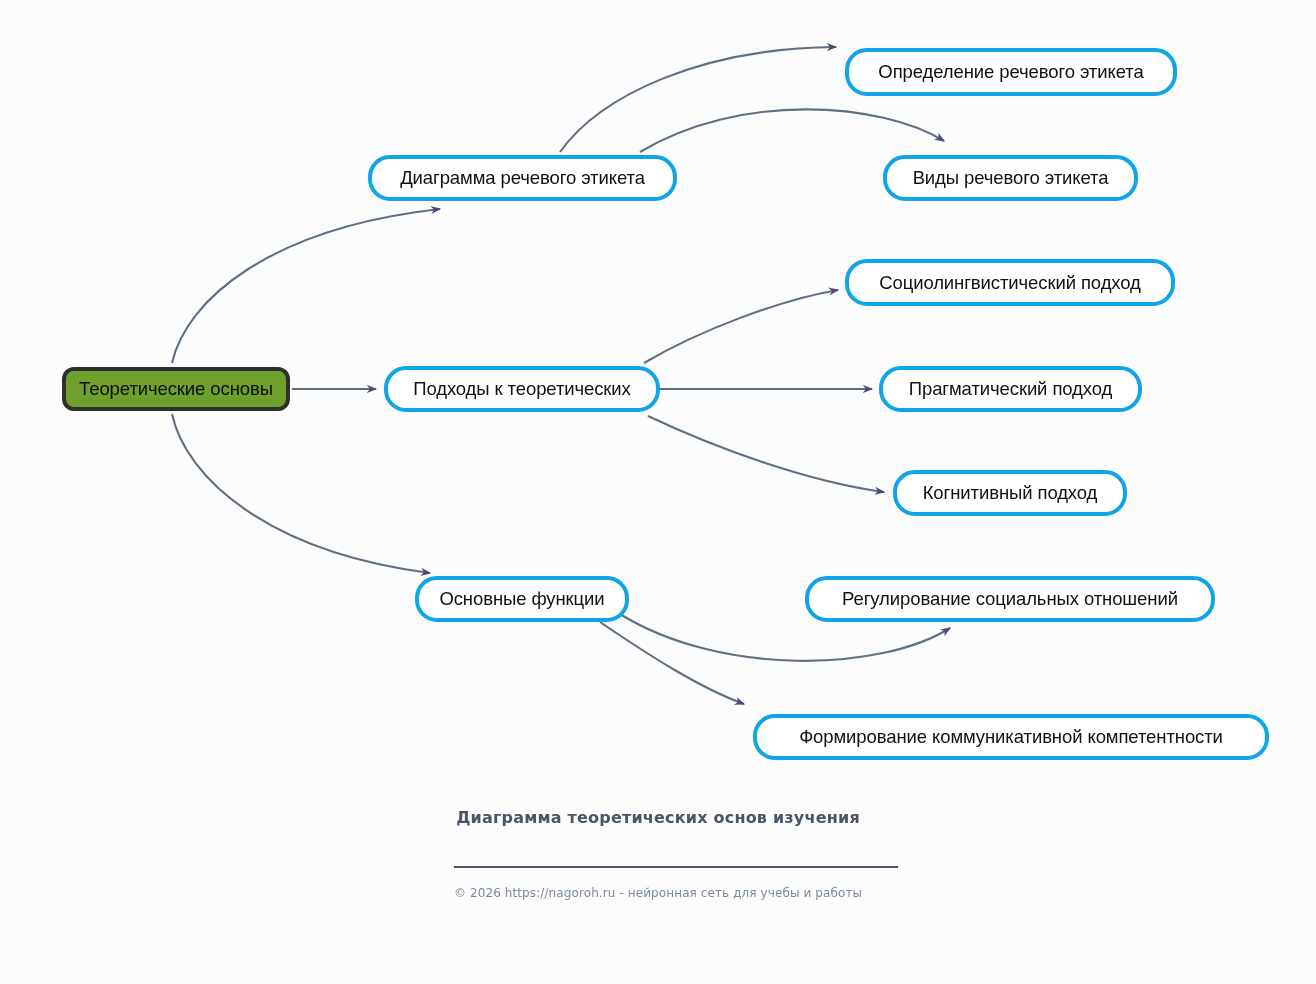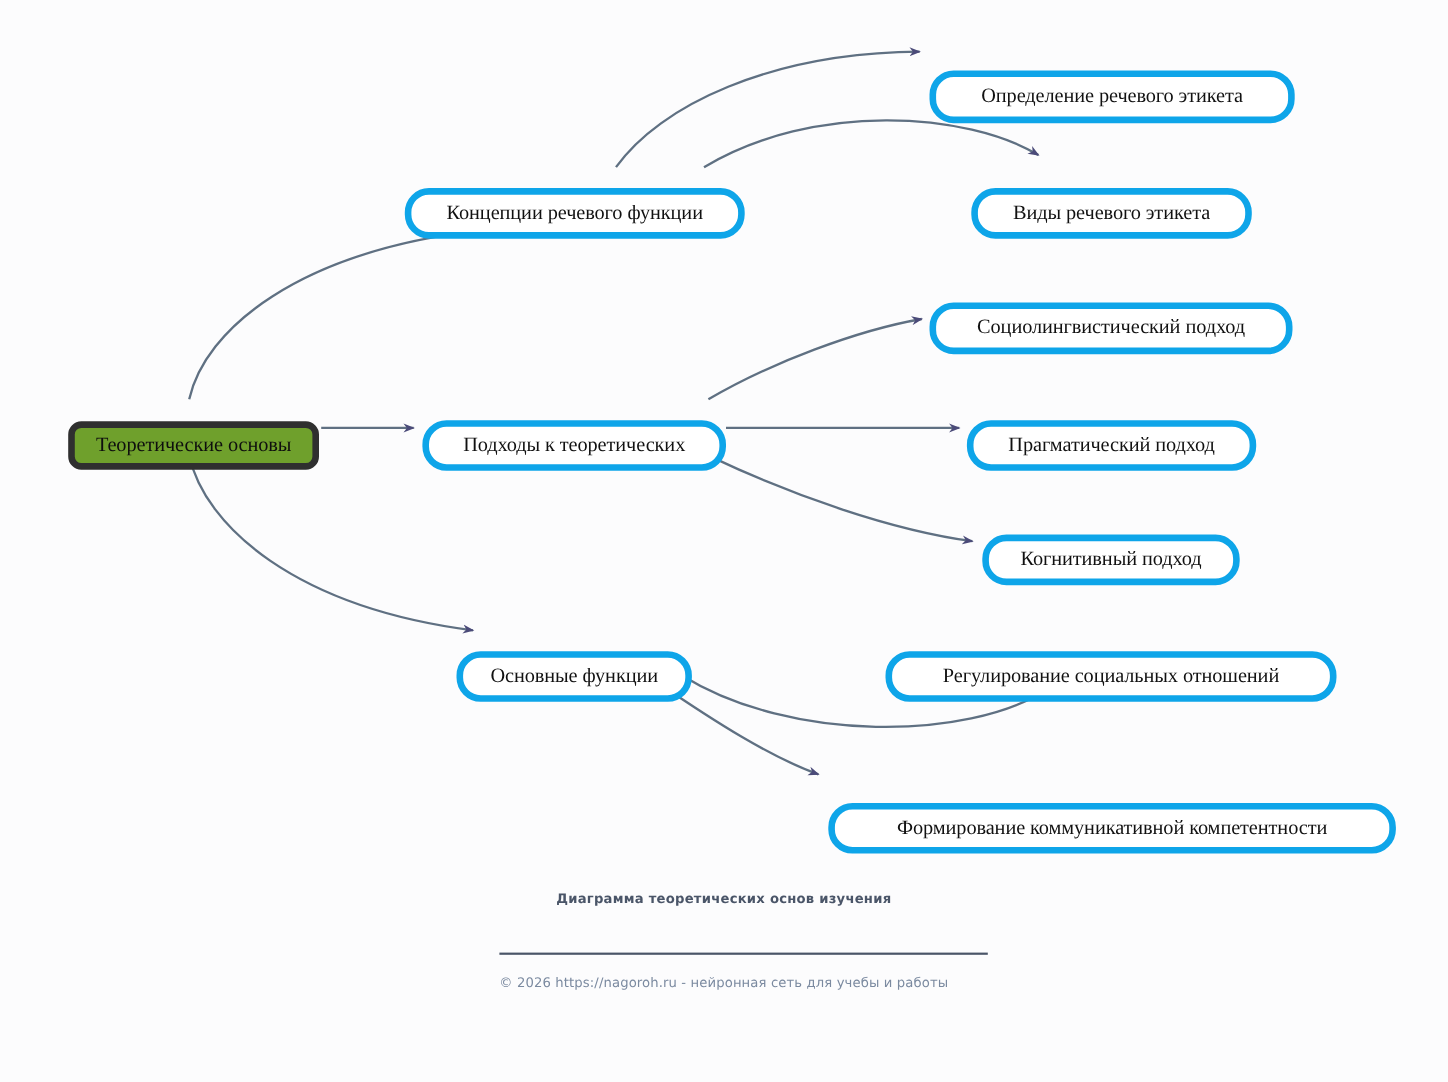--- a/index.html
+++ b/index.html
@@ -22,46 +22,45 @@
     width: 1316px;
     height: 984px;
     pointer-events: none;
   }
   .node {
     position: absolute;
     display: flex;
     align-items: center;
     justify-content: center;
     box-sizing: border-box;
-    border: 6px solid #0ea5e9;
+    border: 4px solid #0ea5e9;
     border-radius: 22px;
     background: #ffffff;
     color: #111111;
     font-size: 18.5px;
-    font-family: Liberation Serif, serif;
+    font-family: Liberation Sans, sans-serif;
     white-space: nowrap;
     letter-spacing: -0.1px;
-    margin-top: 16px;
   }
   .node.root {
     background: #6fa02c;
     border-color: #2f2f2f;
     border-radius: 12px;
     color: #0e0e0e;
   }
   #caption {
     position: absolute;
     left: 0;
     top: 806px;
     width: 1316px;
     text-align: center;
     color: #4a5568;
     font-family: "DejaVu Sans", sans-serif;
     font-weight: bold;
-    font-size: 12px;
+    font-size: 16px;
     line-height: 23px;
     letter-spacing: 0.2px;
   }
   #caption-rule {
     position: absolute;
     left: 454px;
     top: 866px;
     width: 444px;
     height: 2px;
     background: #4a5568;
@@ -104,21 +103,21 @@
       <path d="M620,614 C720,676 880,672 950,628"></path>
       <path d="M600,622 C650,656 700,688 744,704"></path>
     </g>
   </svg>
 
   <div class="node root" style="left:62px; top:367px; width:228px; height:44px;">
     <span>Теоретические основы</span>
   </div>
 
   <div class="node" style="left:368px; top:155px; width:309px; height:46px;">
-    <span>Концепции речевого функции</span>
+    <span>Диаграмма речевого этикета</span>
   </div>
 
   <div class="node" style="left:845px; top:48px; width:332px; height:48px;">
     <span>Определение речевого этикета</span>
   </div>
 
   <div class="node" style="left:883px; top:155px; width:255px; height:46px;">
     <span>Виды речевого этикета</span>
   </div>
 

